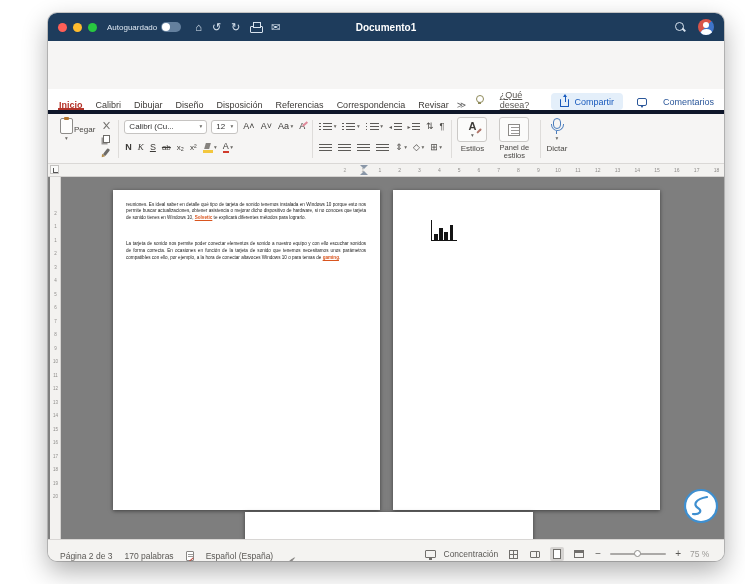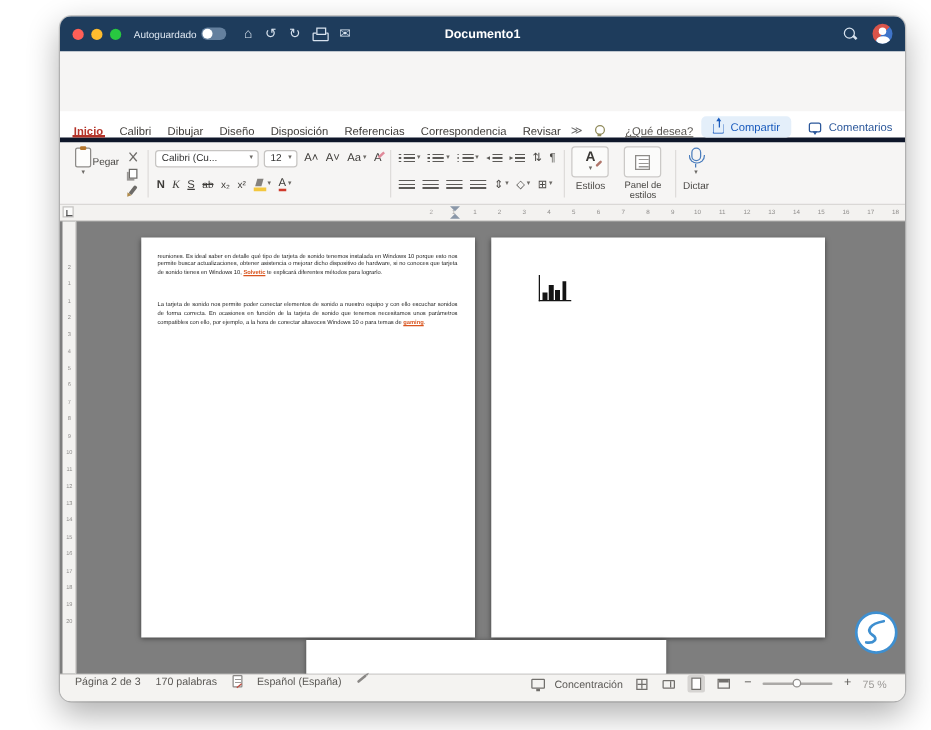--- a/index.html
+++ b/index.html
@@ -40,21 +40,21 @@
   .overflow{font-size:9px;color:#666;display:flex;align-items:center;margin-left:7px;}
   .tellme{display:flex;align-items:center;gap:17px;margin-left:10px;color:#5a5753;font-size:9px;text-decoration:underline;}
   .bulb{width:7px;height:10px;position:relative;display:inline-block;}
   .bulb::before{content:"";position:absolute;left:0;top:0;width:6px;height:6px;border:1px solid #8f8a5a;border-radius:50%;}
   .bulb::after{content:"";position:absolute;left:2px;top:7px;width:2.6px;height:2.4px;background:#8f8a5a;}
   .tab-actions{margin-left:auto;display:flex;align-items:center;gap:14px;}
   .share{display:flex;align-items:center;gap:5px;font-size:9px;color:#185abd;background:#e4effa;border:none;border-radius:4px;padding:3px 9px;}
   .ic-share{width:9px;height:8px;border:1.1px solid #185abd;border-top:none;border-radius:1px;position:relative;display:inline-block;margin-top:3px;}
   .ic-share::before{content:"";position:absolute;left:3.3px;top:-3.5px;width:1.2px;height:6px;background:#185abd;}
   .ic-share::after{content:"";position:absolute;left:1.7px;top:-5.5px;border-left:2.5px solid transparent;border-right:2.5px solid transparent;border-bottom:3px solid #185abd;}
-  .comments{display:flex;align-items:center;gap:6px;font-size:9px;color:#2b579a;background:none;border:none;}
+  .comments{display:flex;align-items:center;gap:16px;font-size:9px;color:#2b579a;background:none;border:none;}
   .ic-comment{width:10px;height:8px;border:1.1px solid #2b579a;border-radius:2px;position:relative;display:inline-block;}
   .ic-comment::after{content:"";position:absolute;left:2px;bottom:-3.4px;border-left:2px solid transparent;border-right:2px solid transparent;border-top:3px solid #2b579a;}
 
   
   .ribbon{flex:0 0 48px;background:#f6f5f4;display:flex;align-items:stretch;padding:3px 6px 2px;border-bottom:1px solid #dad8d6;}
   .grp{display:flex;flex-direction:column;padding:0 6px;position:relative;}
   .grp+.grp::before{content:"";position:absolute;left:0;top:3px;bottom:3px;width:1px;background:#dedcda;}
   .row1,.row2{display:flex;align-items:center;gap:4px;height:19px;}
   .row2{margin-top:2px;}
   .caret{font-size:5.5px;color:#6b6965;line-height:1;}
@@ -130,21 +130,21 @@
   .page2{left:345px;top:13px;width:267px;height:320px;}
   .page3{left:197px;top:335px;width:288px;height:50px;}
   .doctext{position:absolute;left:13px;top:12px;width:240px;font-size:4.6px;line-height:1.45;color:#1b1b1b;text-align:justify;}
   .para2{margin-top:20px;}
   .doclink{color:#d9551f;font-weight:bold;text-decoration:underline;}
   .chartimg{position:absolute;left:38px;top:30px;width:26px;height:21px;border-left:1.6px solid #141414;border-bottom:1.6px solid #141414;display:flex;align-items:flex-end;gap:1.6px;padding:0 2px;}
   .bar{width:3.6px;background:#141414;}
   .bar1{height:6px;} .bar2{height:12px;} .bar3{height:8px;} .bar4{height:15px;}
 
   
-  .statusbar{flex:0 0 22px;background:#f4f3f1;border-top:1px solid #d8d6d4;display:flex;align-items:flex-start;padding:0 12px;font-size:8.5px;color:#5a5855;gap:12px;}
+  .statusbar{flex:0 0 22px;background:#f4f3f1;border-top:1px solid #d8d6d4;display:flex;align-items:flex-end;padding:0 12px;font-size:8.5px;color:#5a5855;gap:12px;}
   .ic-proof{width:8px;height:10px;border:1px solid #8a8886;border-radius:1px;background:#fff;position:relative;display:inline-block;}
   .ic-proof::before{content:"";position:absolute;left:1.2px;top:1.6px;width:5px;height:5px;background:repeating-linear-gradient(to bottom,#9a9896 0 1px,transparent 1px 2.4px);}
   .ic-proof::after{content:"";position:absolute;right:-1.5px;bottom:0;width:5px;height:1.4px;background:#c04a3e;transform:rotate(-40deg);}
   .ic-penstat{width:9px;height:2px;background:#8a8886;transform:rotate(-40deg);border-radius:1px;display:inline-block;position:relative;top:2px;}
   .ic-penstat::after{content:"";position:absolute;right:-3px;top:-0.4px;border-top:1.4px solid transparent;border-bottom:1.4px solid transparent;border-left:3px solid #8a8886;}
   .sb-right{margin-left:auto;display:flex;align-items:center;gap:8px;}
   .ic-mon{width:11px;height:8px;border:1px solid #716f6c;border-radius:1px;position:relative;display:inline-block;}
   .ic-mon::after{content:"";position:absolute;left:3.4px;bottom:-2.6px;width:3px;height:1.6px;background:#716f6c;}
   .vw{width:14px;height:14px;display:flex;align-items:center;justify-content:center;border:none;background:none;border-radius:2px;}
   .vw.active{background:#d6d4d2;}

